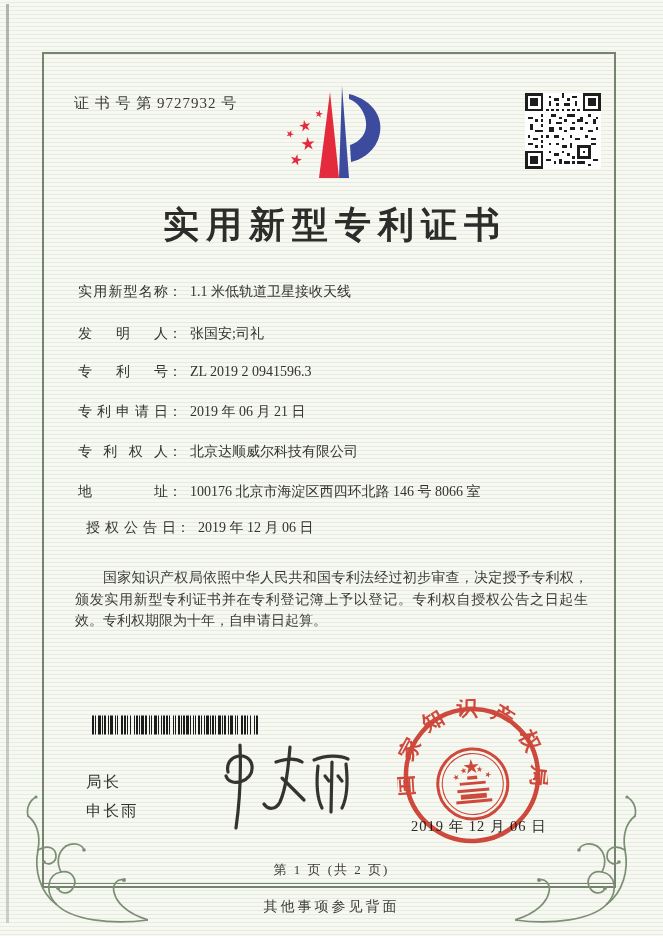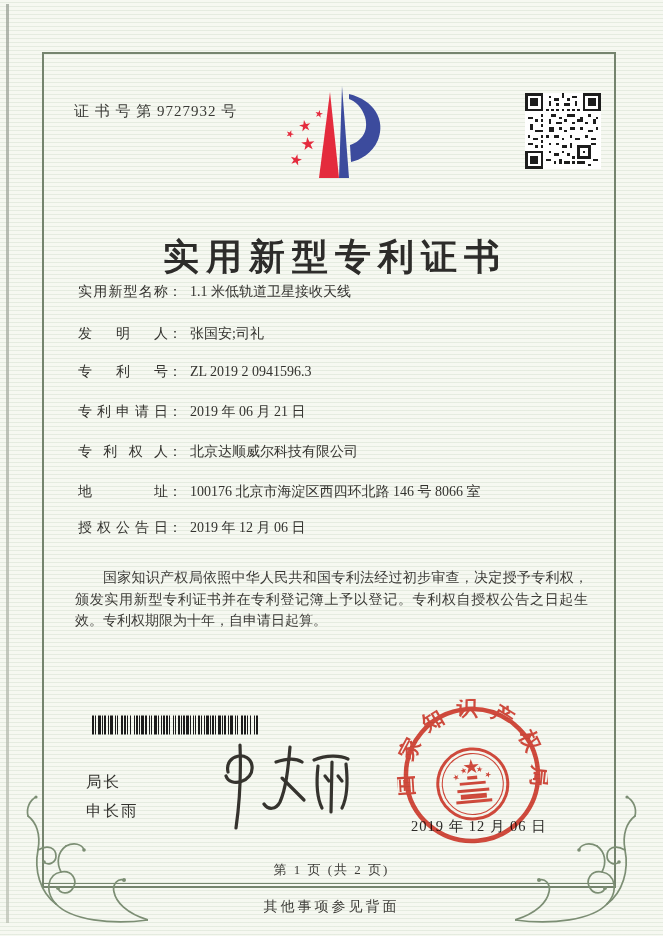--- a/index.html
+++ b/index.html
@@ -17,34 +17,34 @@
 
   
   .frame{position:absolute;left:42px;top:52px;width:570px;height:832px;
      border:2px solid #75846e;}
   .frame::after{content:"";position:absolute;left:0;right:0;bottom:2px;height:1px;background:#75846e;}
   .orn{position:absolute;width:132px;height:140px;}
   .orn-left{left:16px;top:792px;}
   .orn-right{left:515px;top:792px;transform:scaleX(-1);}
 
   
-  .cert-no{position:absolute;left:74px;top:94px;font-size:15px;letter-spacing:1px;color:#3a3a36;margin-top:8px;}
+  .cert-no{position:absolute;left:74px;top:94px;font-size:15px;letter-spacing:1px;color:#3a3a36;}
   .logo{position:absolute;left:272px;top:84px;width:122px;height:102px;}
   .qr{position:absolute;left:524px;top:93px;width:78px;height:76px;}
   .title{position:absolute;left:0;top:201px;width:100%;text-align:center;
-     font-size:36px;font-weight:700;letter-spacing:7px;text-indent:7px;color:#2d2c2a;margin-top:32px;}
+     font-size:36px;font-weight:700;letter-spacing:7px;text-indent:7px;color:#2d2c2a;}
 
   
   .row{position:absolute;left:78px;display:flex;align-items:baseline;
      font-size:14px;color:#34332f;white-space:nowrap;}
   .lbl{display:inline-block;width:90px;text-align:justify;text-align-last:justify;}
   .colon{margin:0 8px 0 0;}
   .row-0{top:283px;} .row-1{top:325px;} .row-2{top:363px;}
   .row-3{top:403px;} .row-4{top:443px;} .row-5{top:483px;}
-  .grant-row{top:519px;}
+  .grant-row{top:519px;margin-left:8px;}
   .grant-left{display:flex;align-items:baseline;width:256px;}
 
   
   .paras{position:absolute;left:59px;top:551px;width:545px;
      font-size:14px;line-height:21.5px;color:#3b3a36;text-align:justify;}
   .paras p{margin:16px;text-indent:2em;}
 
   
   .barcode{position:absolute;left:92px;top:715px;width:166px;height:20px;}
   .director-label{position:absolute;left:86px;top:772px;font-size:15.5px;letter-spacing:2px;color:#33322e;}

